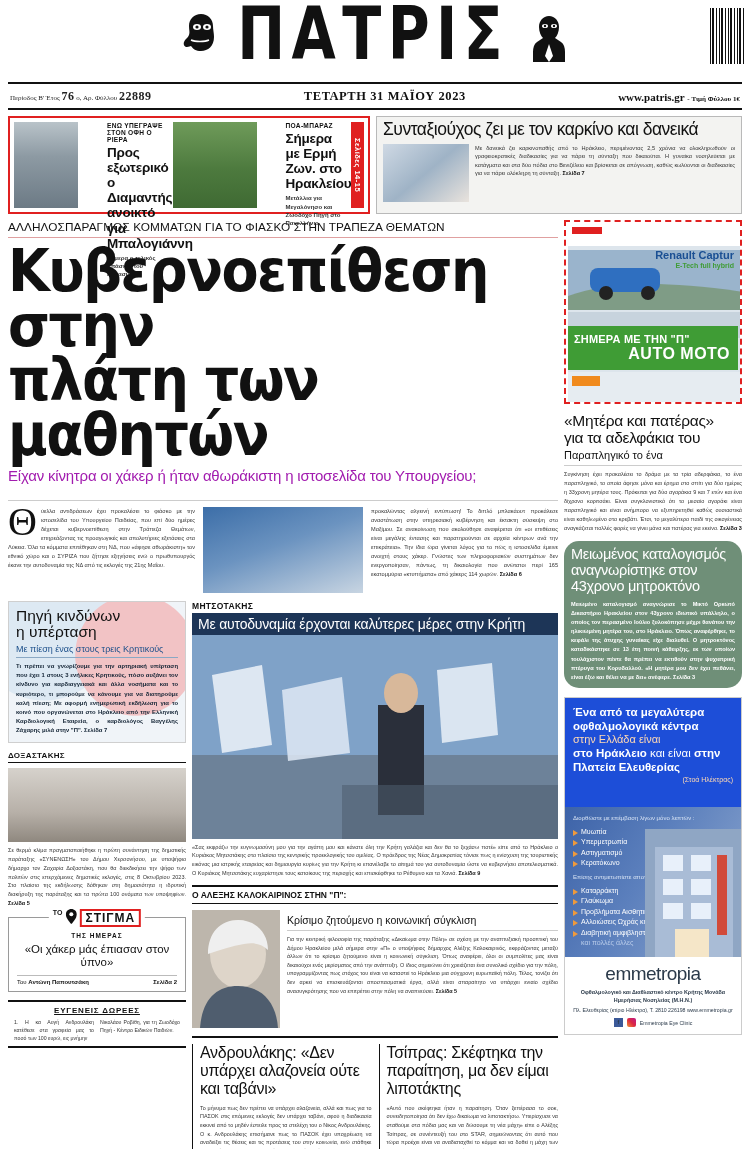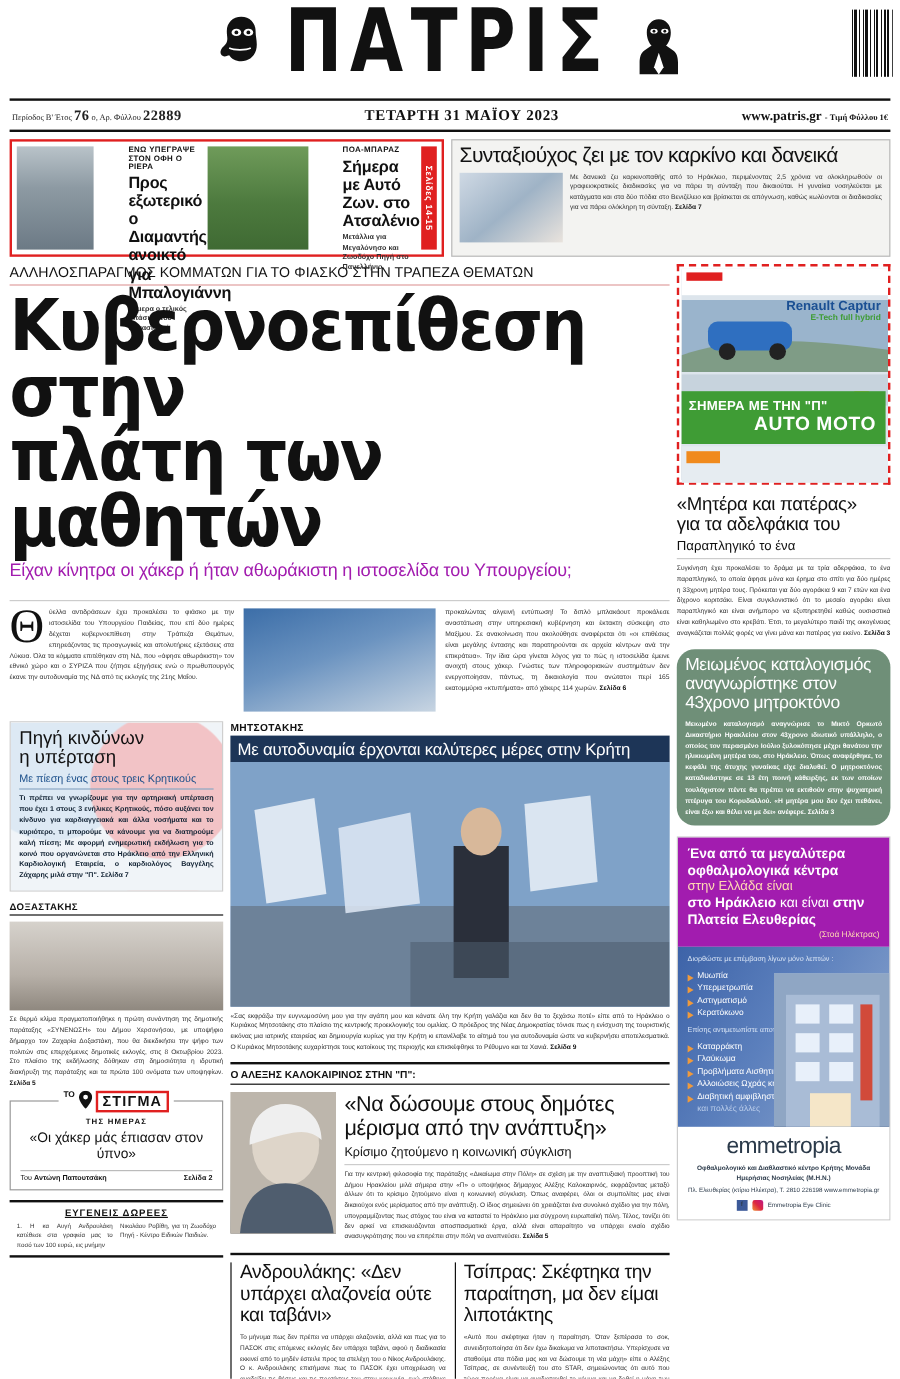--- a/index.html
+++ b/index.html
@@ -183,21 +183,21 @@
 
   .r-head { font-size:15.5px; line-height:1.1; margin-top:8px; color:#111; letter-spacing:-.3px;}
   .r-sub { font-size:11px; margin-top:3px; color:#111; border-bottom:1px solid #ccc; padding-bottom:4px;}
   .r-body { font-size:5.5px; line-height:1.62; color:#333; margin-top:4px; text-align:justify;}
 
   .green-card { background:#6f8f78; margin-top:9px; padding:6px 7px;border-radius:15px; }
   .green-head { color:#fff; font-size:14.5px; line-height:1.1; letter-spacing:-.3px;}
   .green-body { background:#6f8f78; color:#fff; font-size:5.6px; line-height:1.62; margin-top:5px; font-weight:700; text-align:justify;}
 
   .eye-ad { margin-top:9px; border:1px solid #ccc; }
-  .eye-top { background:#a21caf; padding:7px 8px 6px 8px; }
+  .eye-top { background:#1d4ed8; padding:7px 8px 24px 8px; }
   .eye-l1 { color:#fff; font-size:11.5px; font-weight:700; line-height:1.22;}
   .eye-l2 { color:#ffd9b3; font-size:11px; line-height:1.22;}
   .eye-l3 { color:#fff; font-size:11.5px; line-height:1.22;}
   .eye-l3 b { font-weight:700;}
   .eye-l4 { color:#ffd9b3; font-size:7px; text-align:right; margin-top:2px;}
   .eye-mid { background: linear-gradient(120deg,#3d63a8 0%,#5c80bd 45%,#8fa8cf 100%); padding:7px 8px; position:relative; min-height:150px;}
   .eye-intro { color:#d8e4f5; font-size:6px; line-height:1.45;}
   .eye-list { margin-top:5px; }
   .eye-li { display:flex; gap:3px; align-items:flex-start; margin-bottom:2px; }
   .tri { width:0;height:0;border-left:5px solid #ef9a3c;border-top:3.5px solid transparent;border-bottom:3.5px solid transparent; margin-top:2px; flex-shrink:0;}
@@ -266,21 +266,21 @@
     <div class="sports-box">
       <div class="sb-photo p1"></div>
       <div class="sb-text">
         <div class="kicker">ΕΝΩ ΥΠΕΓΡΑΨΕ ΣΤΟΝ ΟΦΗ Ο ΡΙΕΡΑ</div>
         <div class="sb-head">Προς εξωτερικό ο Διαμαντής, ανοικτό για Μπαλογιάννη</div>
         <div class="sb-sub">Σήμερα ο τελικός μπάσκετ του Εργασιακού</div>
       </div>
       <div class="sb-photo p2"></div>
       <div class="sb-text">
         <div class="kicker">ΠΟΑ-ΜΠΑΡΑΖ</div>
-        <div class="sb-head">Σήμερα με Αυτό Ζων. στο Ατσαλένιο</div>
+        <div class="sb-head">Σήμερα με Ερμή Ζων. στο Ηρακλείου</div>
         <div class="sb-sub">Μετάλλια για Μεγαλόνησο και Ζωοδόχο Πηγή στο Πανελλήνιο</div>
       </div>
       <div class="pages-tab">Σελίδες 14-15</div>
     </div>
 
     <div class="lead-box">
       <div class="lead-head">Συνταξιούχος ζει με τον καρκίνο και δανεικά</div>
       <div class="lead-body">
         <div class="lead-photo"></div>
         <div class="lead-text">
@@ -397,24 +397,20 @@
           <div class="kal-wrap">
             <div class="kal-photo">
               <svg viewBox="0 0 88 118" width="88" height="118" preserveAspectRatio="none">
                 <rect width="88" height="118" fill="#bdb6ac"></rect>
                 <ellipse cx="46" cy="44" rx="28" ry="34" fill="#ded5c9"></ellipse>
                 <path d="M16 44c0-22 13-34 30-34s30 12 30 30c-6-6-14-8-24-6-12 2-24 6-36 10z" fill="#efefef"></path>
                 <path d="M8 118c2-28 16-42 38-42s38 14 40 42z" fill="#4f5d6e"></path>
               </svg>
             </div>
             <div>
-              <div class="kal-head">
-                <div>«Να δώσουμε στους δημότες</div>
-                <div>μέρισμα από την ανάπτυξη»</div>
-              </div>
               <div class="kal-sub">Κρίσιμο ζητούμενο η κοινωνική σύγκλιση</div>
               <div class="kal-body">
                 <span>Για την κεντρική φιλοσοφία της παράταξης «Δικαίωμα στην Πόλη» σε σχέση με την αναπτυξιακή προοπτική του Δήμου Ηρακλείου μιλά σήμερα στην «Π» ο υποψήφιος δήμαρχος Αλέξης Καλοκαιρινός, εκφράζοντας μεταξύ άλλων ότι το κρίσιμο ζητούμενο είναι η κοινωνική σύγκλιση. Όπως αναφέρει, όλοι οι συμπολίτες μας είναι δικαιούχοι ενός μερίσματος από την ανάπτυξη. Ο ίδιος σημειώνει ότι χρειάζεται ένα συνολικό σχέδιο για την πόλη, υπογραμμίζοντας πως στόχος του είναι να καταστεί το Ηράκλειο μια σύγχρονη ευρωπαϊκή πόλη. Τέλος, τονίζει ότι δεν αρκεί να επισκευάζονται αποσπασματικά έργα, αλλά είναι απαραίτητο να υπάρχει ενιαίο σχέδιο ανασυγκρότησης που να επιτρέπει στην πόλη να αναπνεύσει.</span>
                 <span class="seeln">Σελίδα 5</span>
               </div>
             </div>
           </div>
 
           <div class="bottom3">
             <div class="b3 mid">

